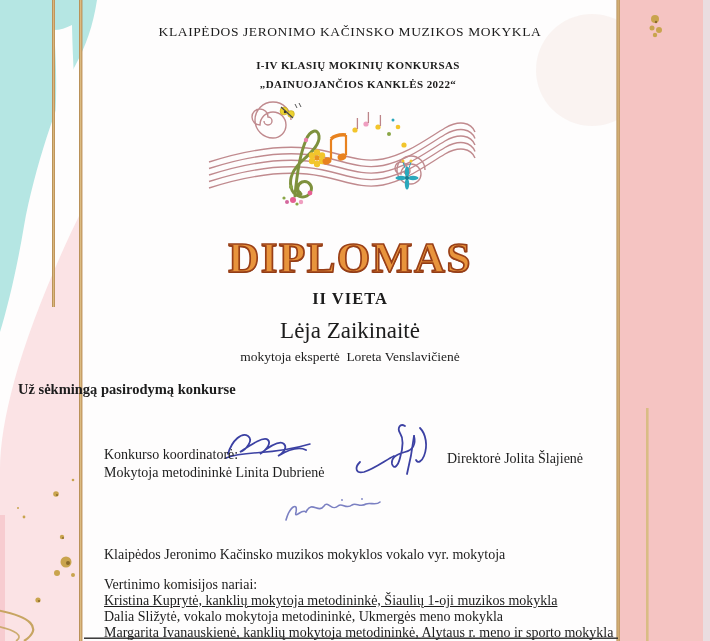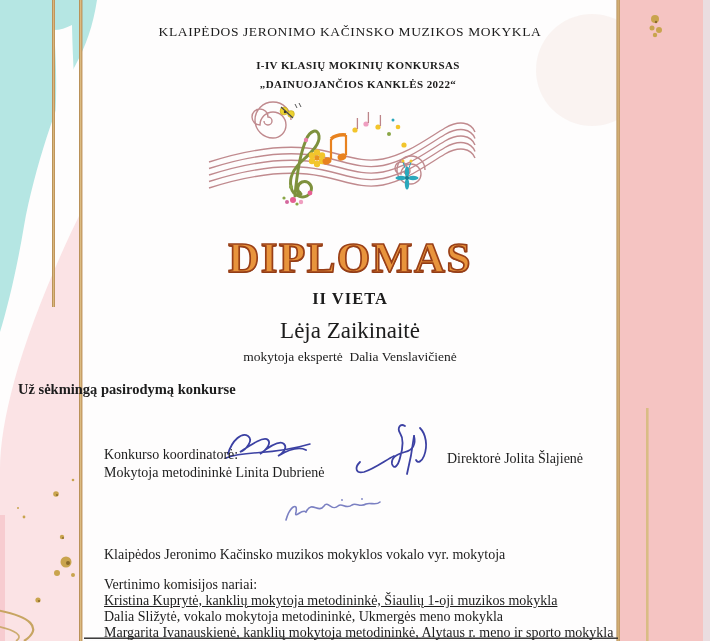--- a/index.html
+++ b/index.html
@@ -192,21 +192,21 @@
 
   <div class="txt center contest c1">I-IV KLASIŲ MOKINIŲ KONKURSAS</div>
   <div class="txt center contest c2">„DAINUOJANČIOS KANKLĖS 2022“</div>
 
   <div class="txt center diplomas">DIPLOMAS</div>
 
   <div class="txt center vieta">II VIETA</div>
 
   <div class="txt center recipient">Lėja Zaikinaitė</div>
 
-  <div class="txt center teacher">mokytoja ekspertė  Dalia Venslavičienė</div>
+  <div class="txt center teacher">mokytoja ekspertė  Loreta Venslavičienė</div>
 
   <div class="txt achieve" style="left:18px;top:381px;">Už sėkmingą pasirodymą konkurse</div>
 
   <div class="txt body-line l-coord">Konkurso koordinatorė:</div>
   <div class="txt body-line l-coord2">Mokytoja metodininkė Linita Dubrienė</div>
 
   <div class="txt body-line l-director">Direktorė Jolita Šlajienė</div>
 
   <div class="txt body-line l-chair2">Klaipėdos Jeronimo Kačinsko muzikos mokyklos vokalo vyr. mokytoja</div>
 

